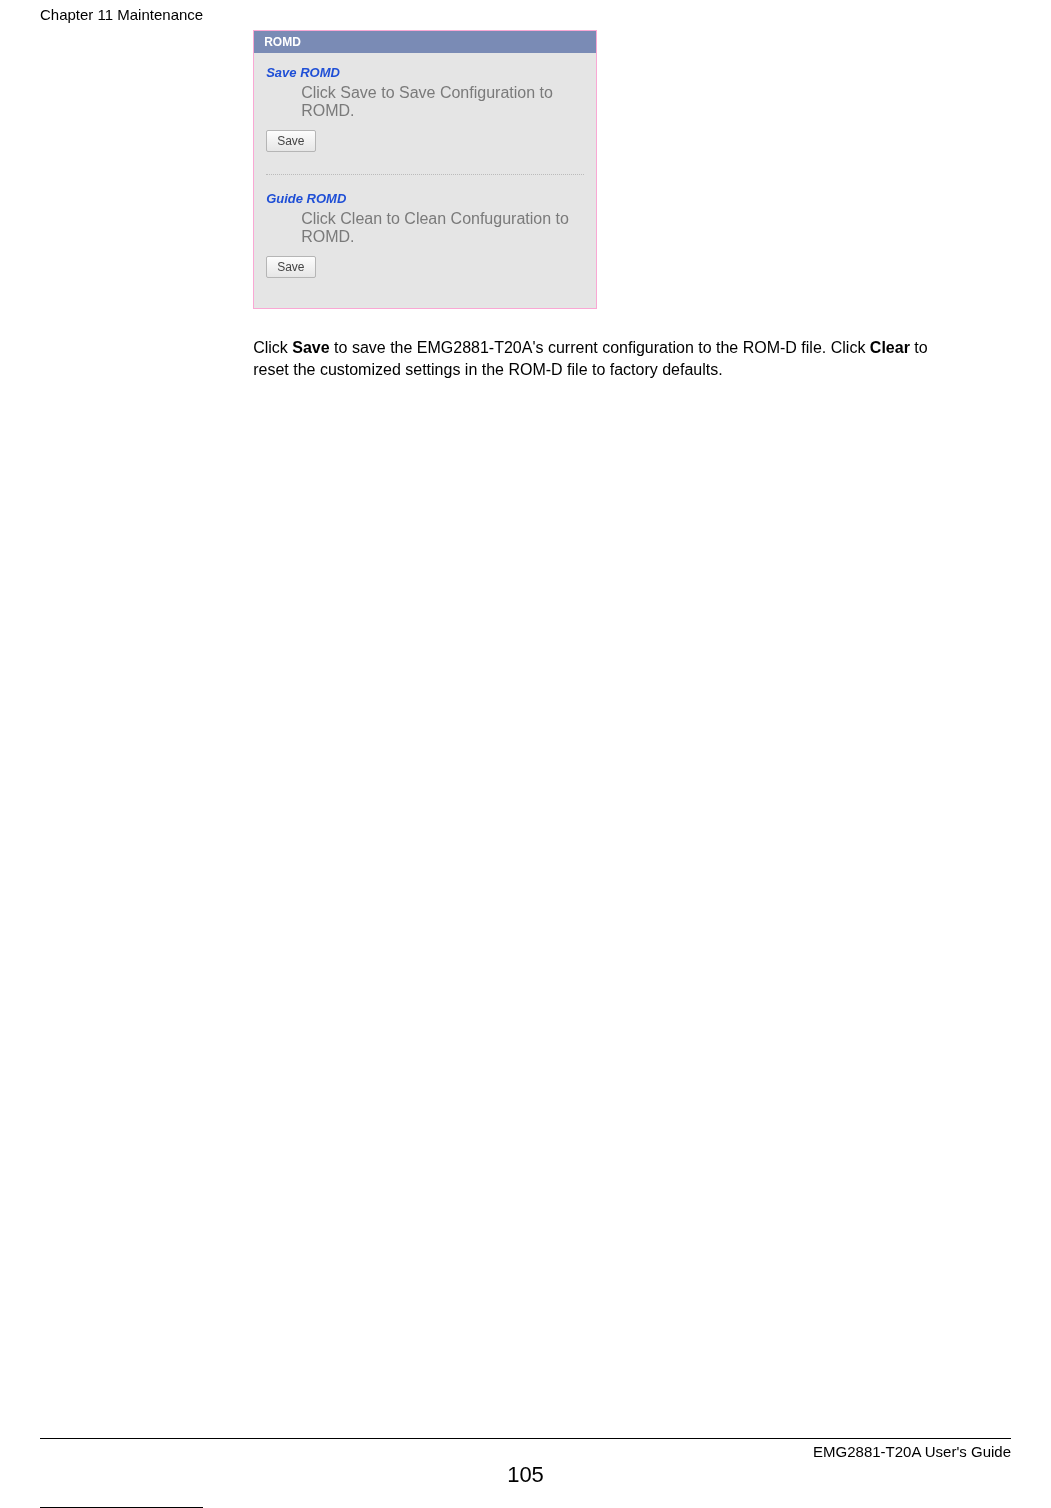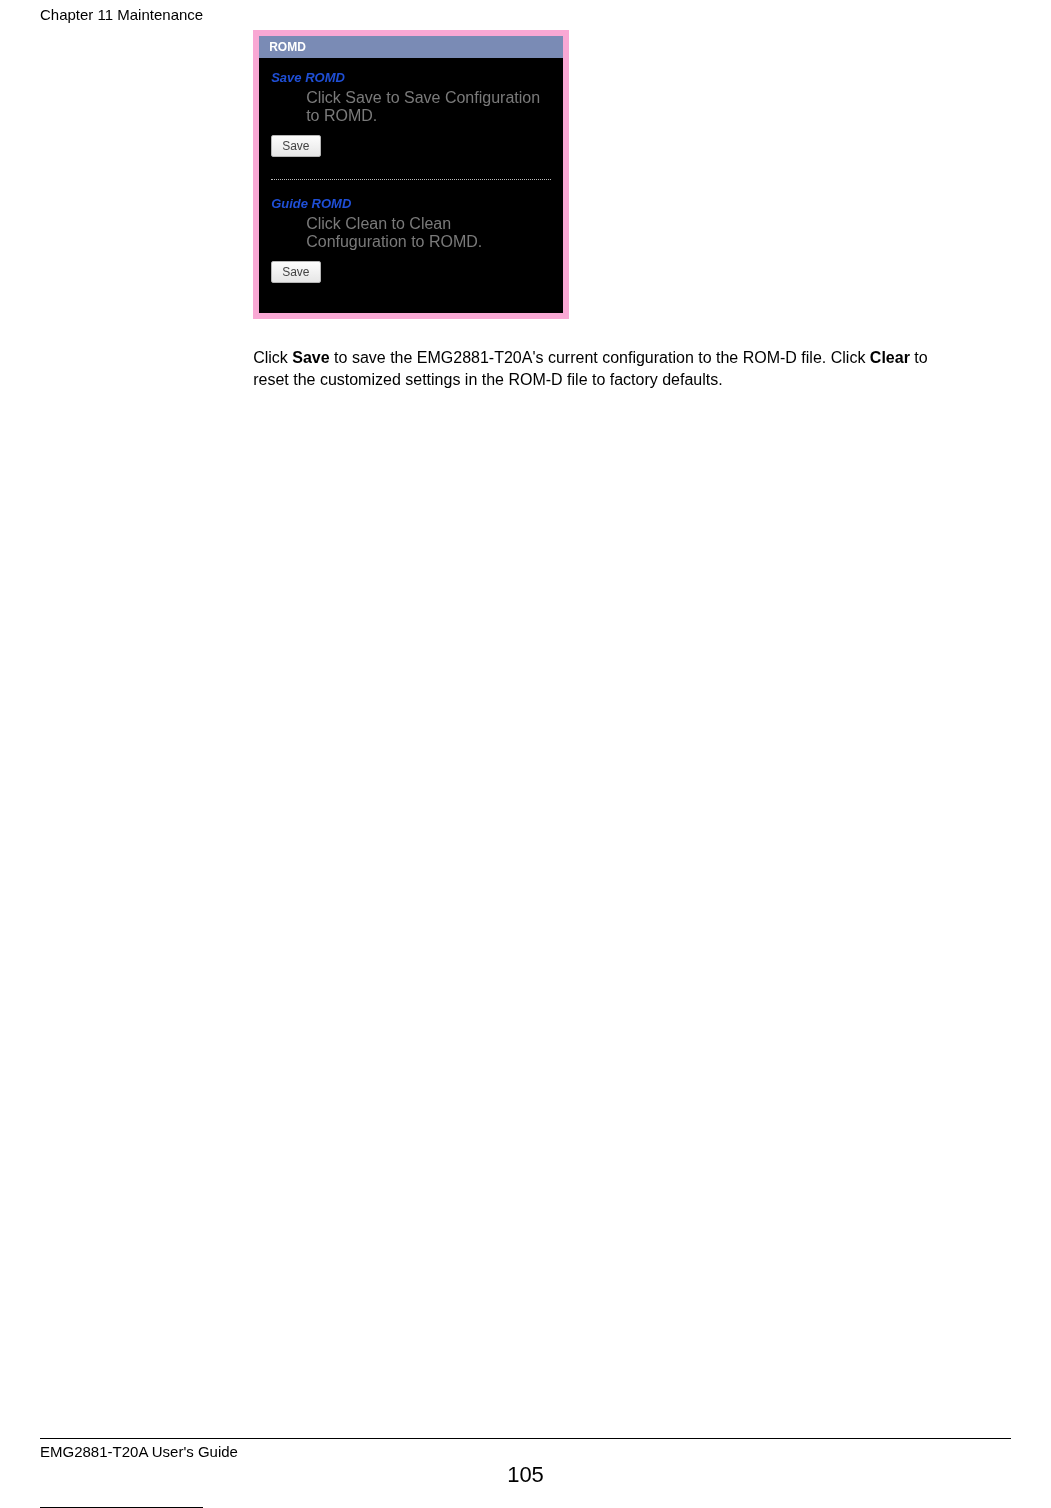--- a/index.html
+++ b/index.html
@@ -32,23 +32,23 @@
   }
   .figure-caption {
     font-size: 15px;
     margin-bottom: 4px;
   }
   .figure-caption .figlabel {
     font-weight: bold;
     margin-right: 10px;
   }
   .screenshot-box {
-    border: 6px solid #f9a8d4;
-    width: 316px;
-    background: #000000;
+    border: 1px solid #f9a8d4;
+    width: 344px;
+    background: #e5e5e5;
     box-sizing: border-box;
   }
   .romd-header {
     background: #7a8bb5;
     height: 22px;
     display: flex;
     align-items: center;
   }
   .romd-header-text {
     color: #fff;
@@ -101,21 +101,21 @@
     position: absolute;
     bottom: 20px;
     left: 40px;
     right: 40px;
   }
   .footer-sep {
     border-top: 1px solid #000;
     margin-bottom: 4px;
   }
   .footer-title {
-    text-align: left;
+    text-align: right;
     font-size: 15px;
   }
   .footer-page {
     text-align: center;
     font-size: 22px;
     font-weight: normal;
     margin-top: 2px;
   }
 </style>
 </head>

